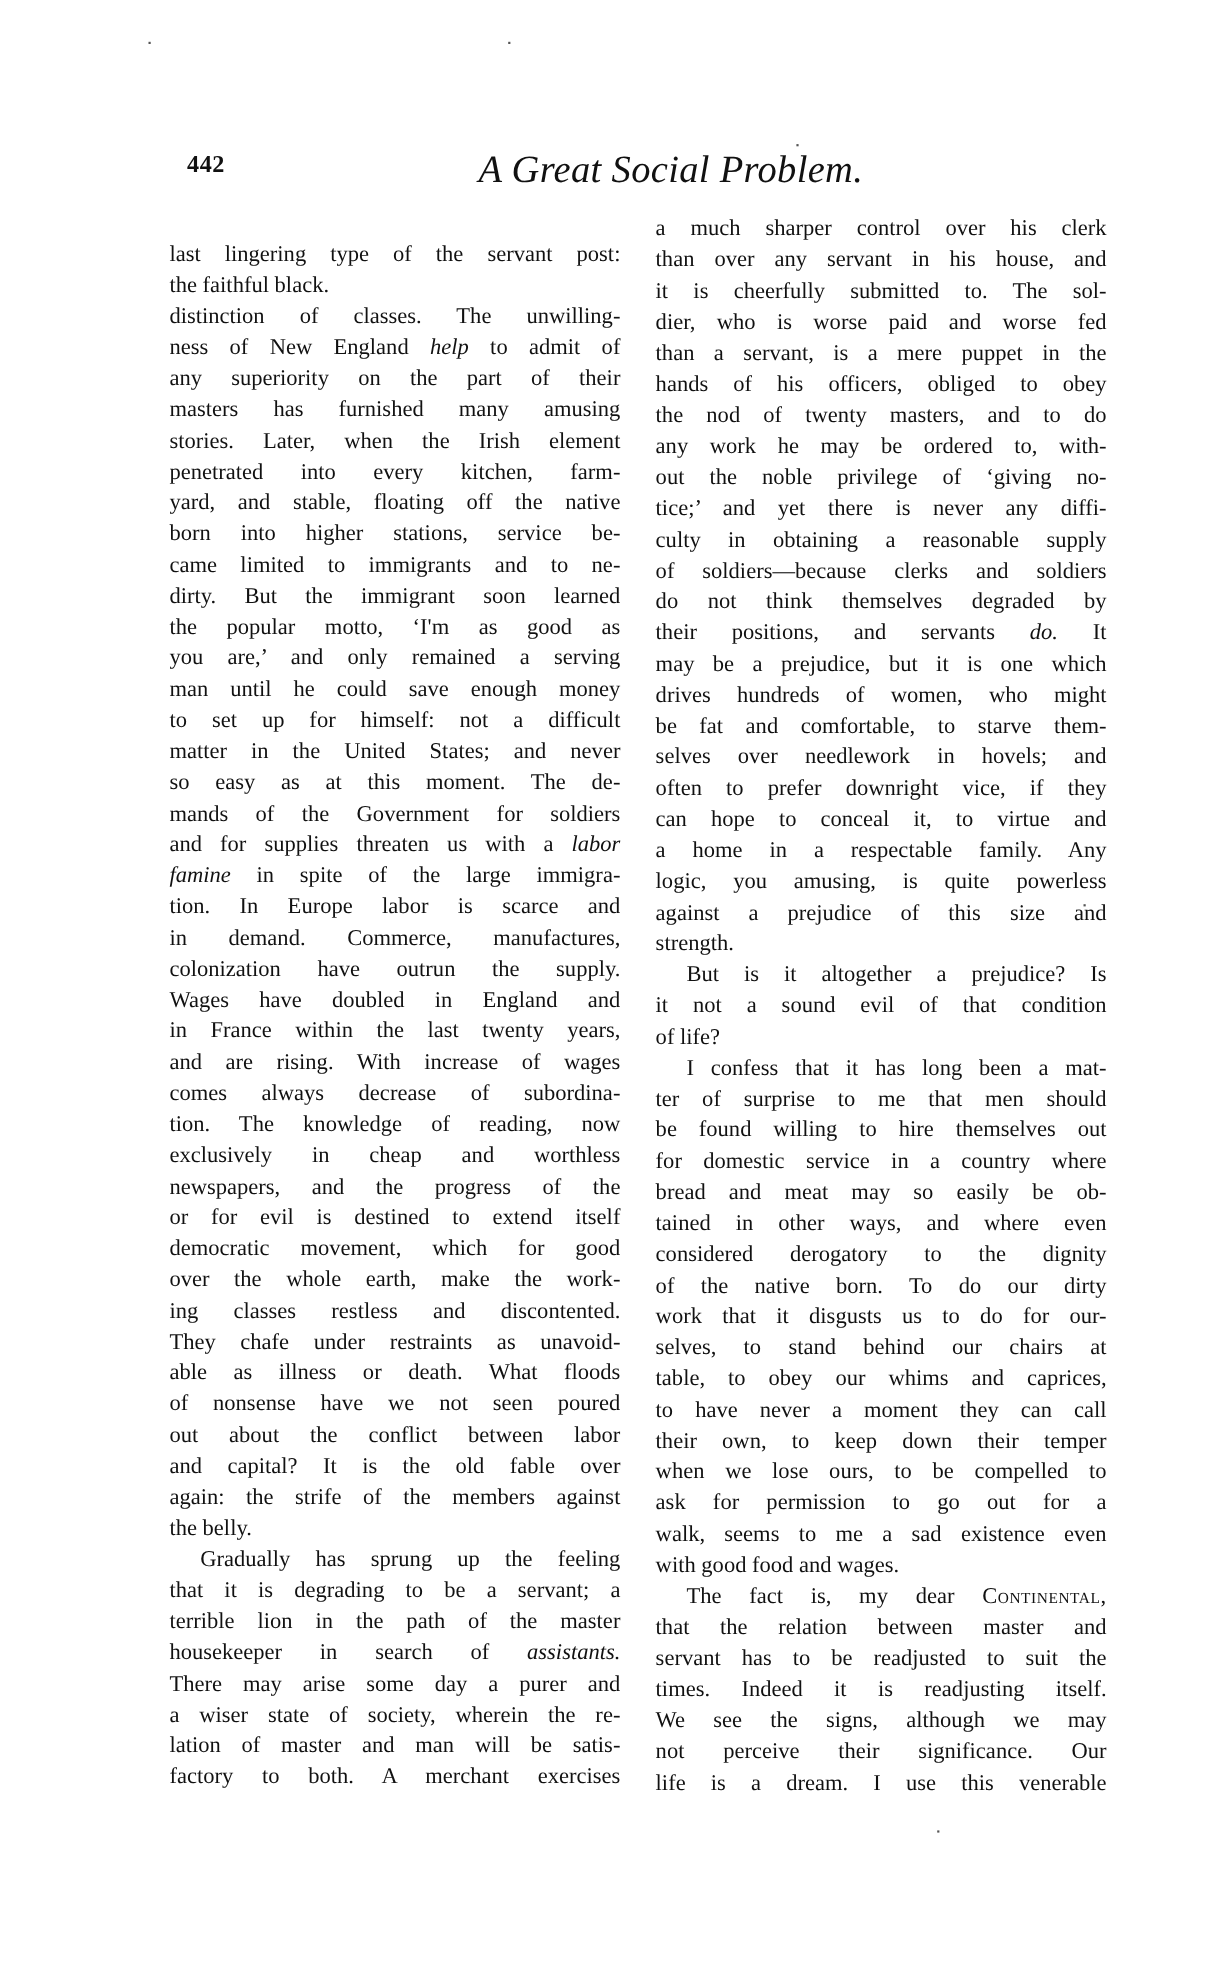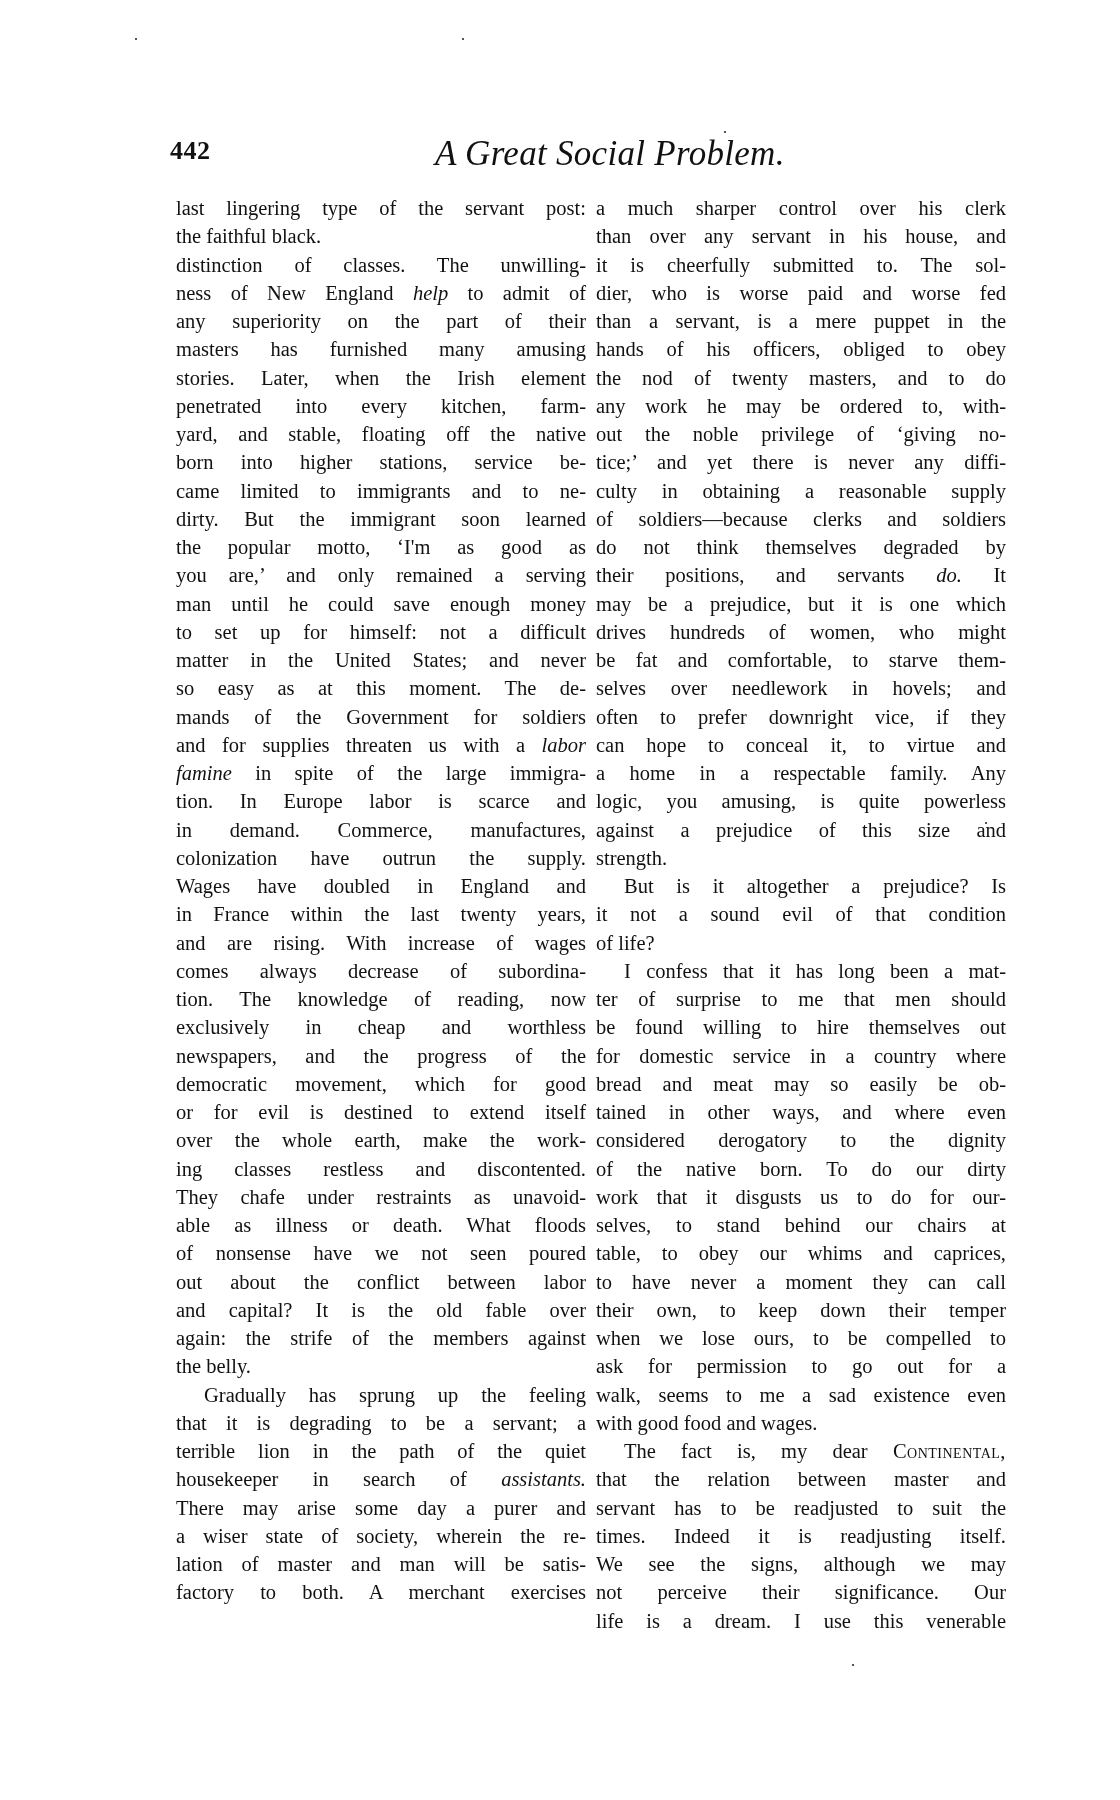--- a/index.html
+++ b/index.html
@@ -1,24 +1,24 @@
 <!DOCTYPE html>
 <html><head>
 <meta charset="utf-8">
 <style>
   html, body { margin: 0; padding: 0; background: #ffffff; }
   body { width: 1120px; height: 1800px; position: relative; overflow: hidden;
          font-family: "Liberation Serif", "DejaVu Serif", serif; color: #111; }
   .page { position: absolute; left: 0; top: 0; width: 1120px; height: 1800px; }
   .speck { position: absolute; width: 2px; height: 2px; background: #555; }
   .header { position: absolute; top: 132px; left: 170px; width: 835px; height: 40px; }
-  .page-number { position: absolute; left: 0; top: 4px; font-size: 26px; font-weight: bold; letter-spacing: 0.5px; }
+  .page-number { position: absolute; left: 0; top: 4px; font-size: 22px; font-weight: bold; letter-spacing: 0.5px; }
   .running-title { position: absolute; left: 265px; top: 2px; font-size: 35px; font-style: italic; letter-spacing: 0.3px; }
   .column { position: absolute; top: 194px; width: 410px; }
-  .col-left { left: 176px; }
+  .col-left { left: 154px; margin-top: 23px; }
   .col-right { left: 596px; }
   .line { display: block; height: 28.25px; line-height: 28.25px; font-size: 20.5px;
           text-align: justify; text-align-last: justify; white-space: nowrap; overflow: visible; }
   .line.last { text-align-last: left; }
   .line.indent { padding-left: 28px; }
   em { font-style: italic; }
   .sc { font-variant: small-caps; letter-spacing: 0.5px; }
 </style>
 </head>
 <body>
@@ -60,34 +60,34 @@
       <span class="line">tion.  In Europe labor is scarce and</span>
       <span class="line">in demand.  Commerce, manufactures,</span>
       <span class="line">colonization have outrun the supply.</span>
       <span class="line">Wages have doubled in England and</span>
       <span class="line">in France within the last twenty years,</span>
       <span class="line">and are rising.  With increase of wages</span>
       <span class="line">comes always decrease of subordina-</span>
       <span class="line">tion.  The knowledge of reading, now</span>
       <span class="line">exclusively in cheap and worthless</span>
       <span class="line">newspapers, and the progress of the</span>
+      <span class="line">or for evil is destined to extend itself</span>
       <span class="line">democratic movement, which for good</span>
-      <span class="line">or for evil is destined to extend itself</span>
       <span class="line">over the whole earth, make the work-</span>
       <span class="line">ing classes restless and discontented.</span>
       <span class="line">They chafe under restraints as unavoid-</span>
       <span class="line">able as illness or death.  What floods</span>
       <span class="line">of nonsense have we not seen poured</span>
       <span class="line">out about the conflict between labor</span>
       <span class="line">and capital?  It is the old fable over</span>
       <span class="line">again: the strife of the members against</span>
       <span class="line last">the belly.</span>
       <span class="line indent">Gradually has sprung up the feeling</span>
       <span class="line">that it is degrading to be a servant; a</span>
-      <span class="line">terrible lion in the path of the quiet</span>
+      <span class="line">terrible lion in the path of the master</span>
       <span class="line">housekeeper in search of <em>assistants.</em></span>
       <span class="line">There may arise some day a purer and</span>
       <span class="line">a wiser state of society, wherein the re-</span>
       <span class="line">lation of master and man will be satis-</span>
       <span class="line">factory to both.  A merchant exercises</span>
     </div>
   <div class="column col-right" id="col-right">
       <span class="line">a much sharper control over his clerk</span>
       <span class="line">than over any servant in his house, and</span>
       <span class="line">it is cheerfully submitted to.  The sol-</span>

